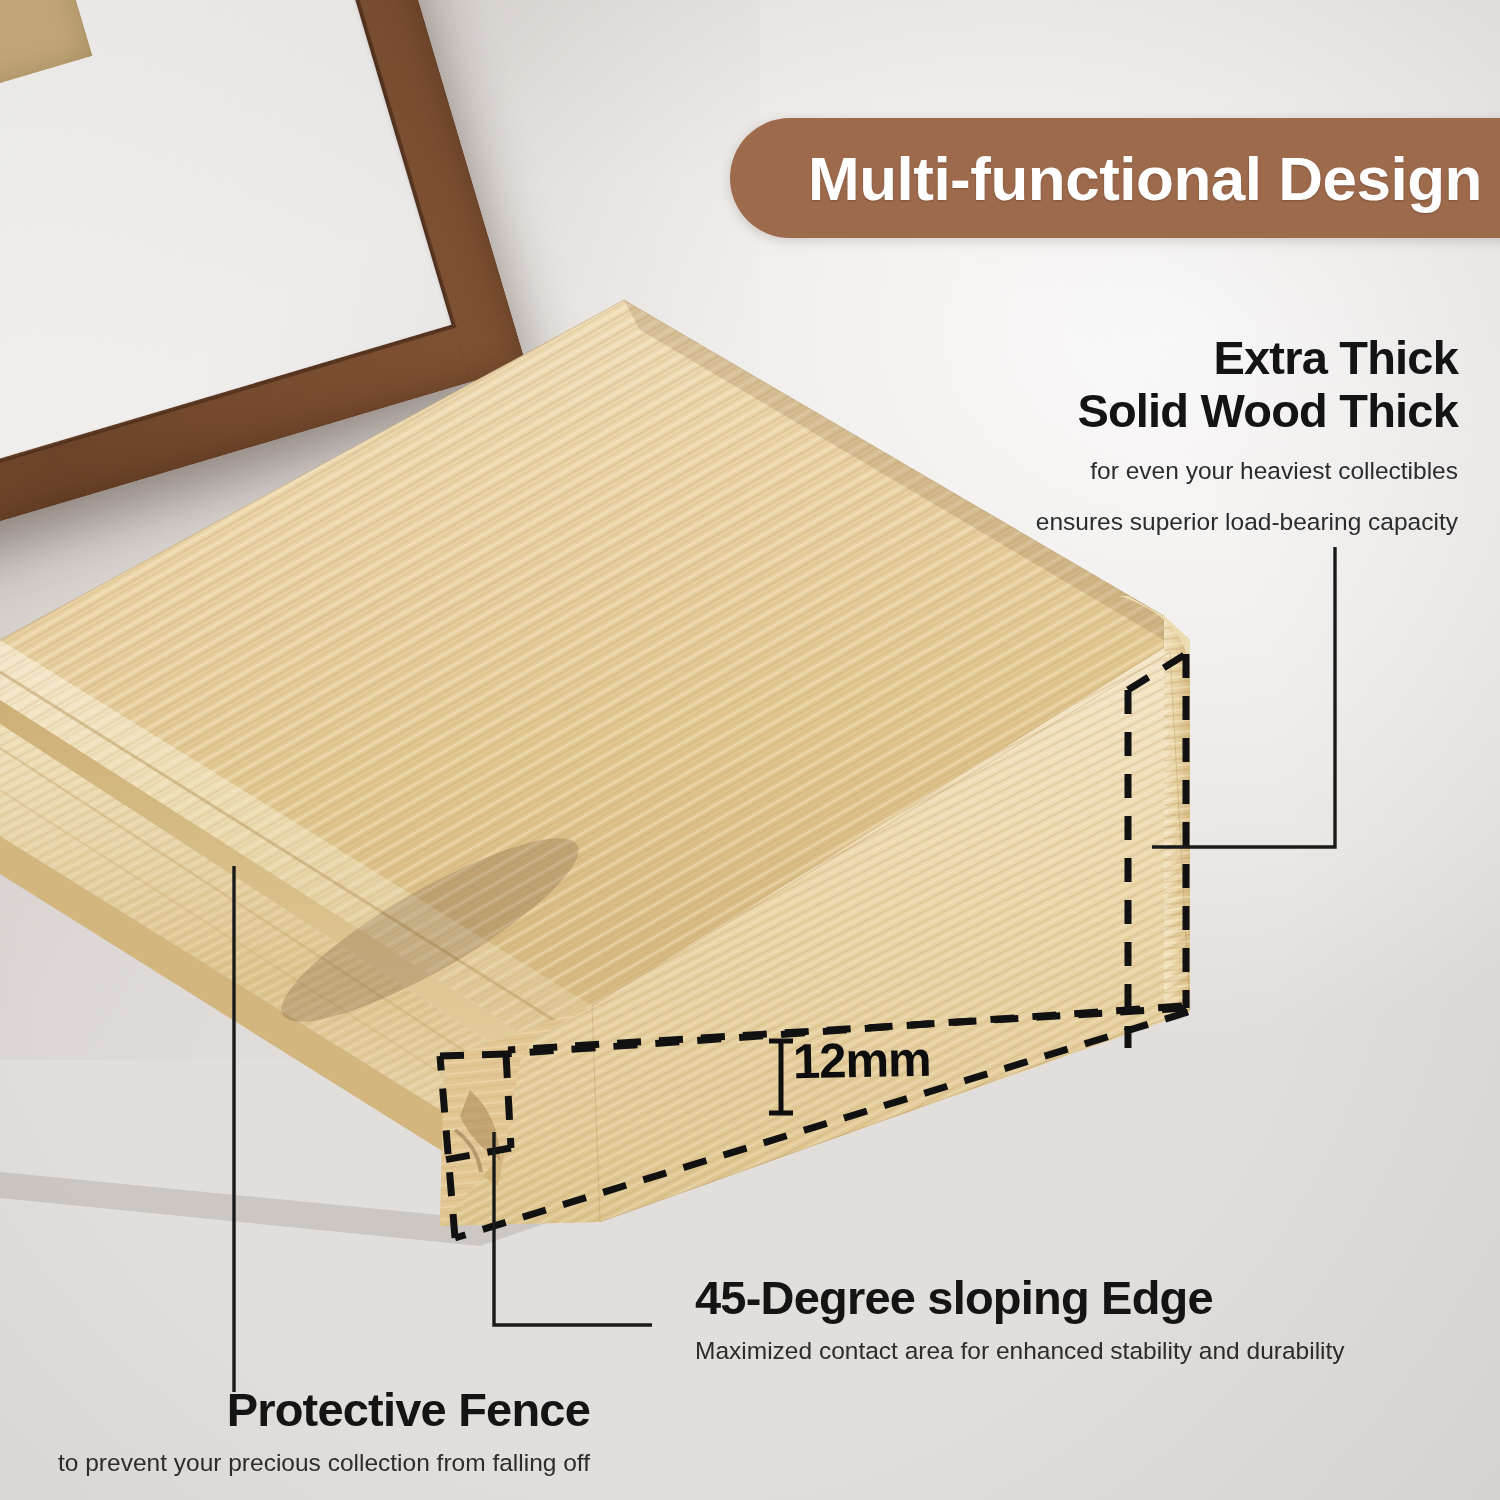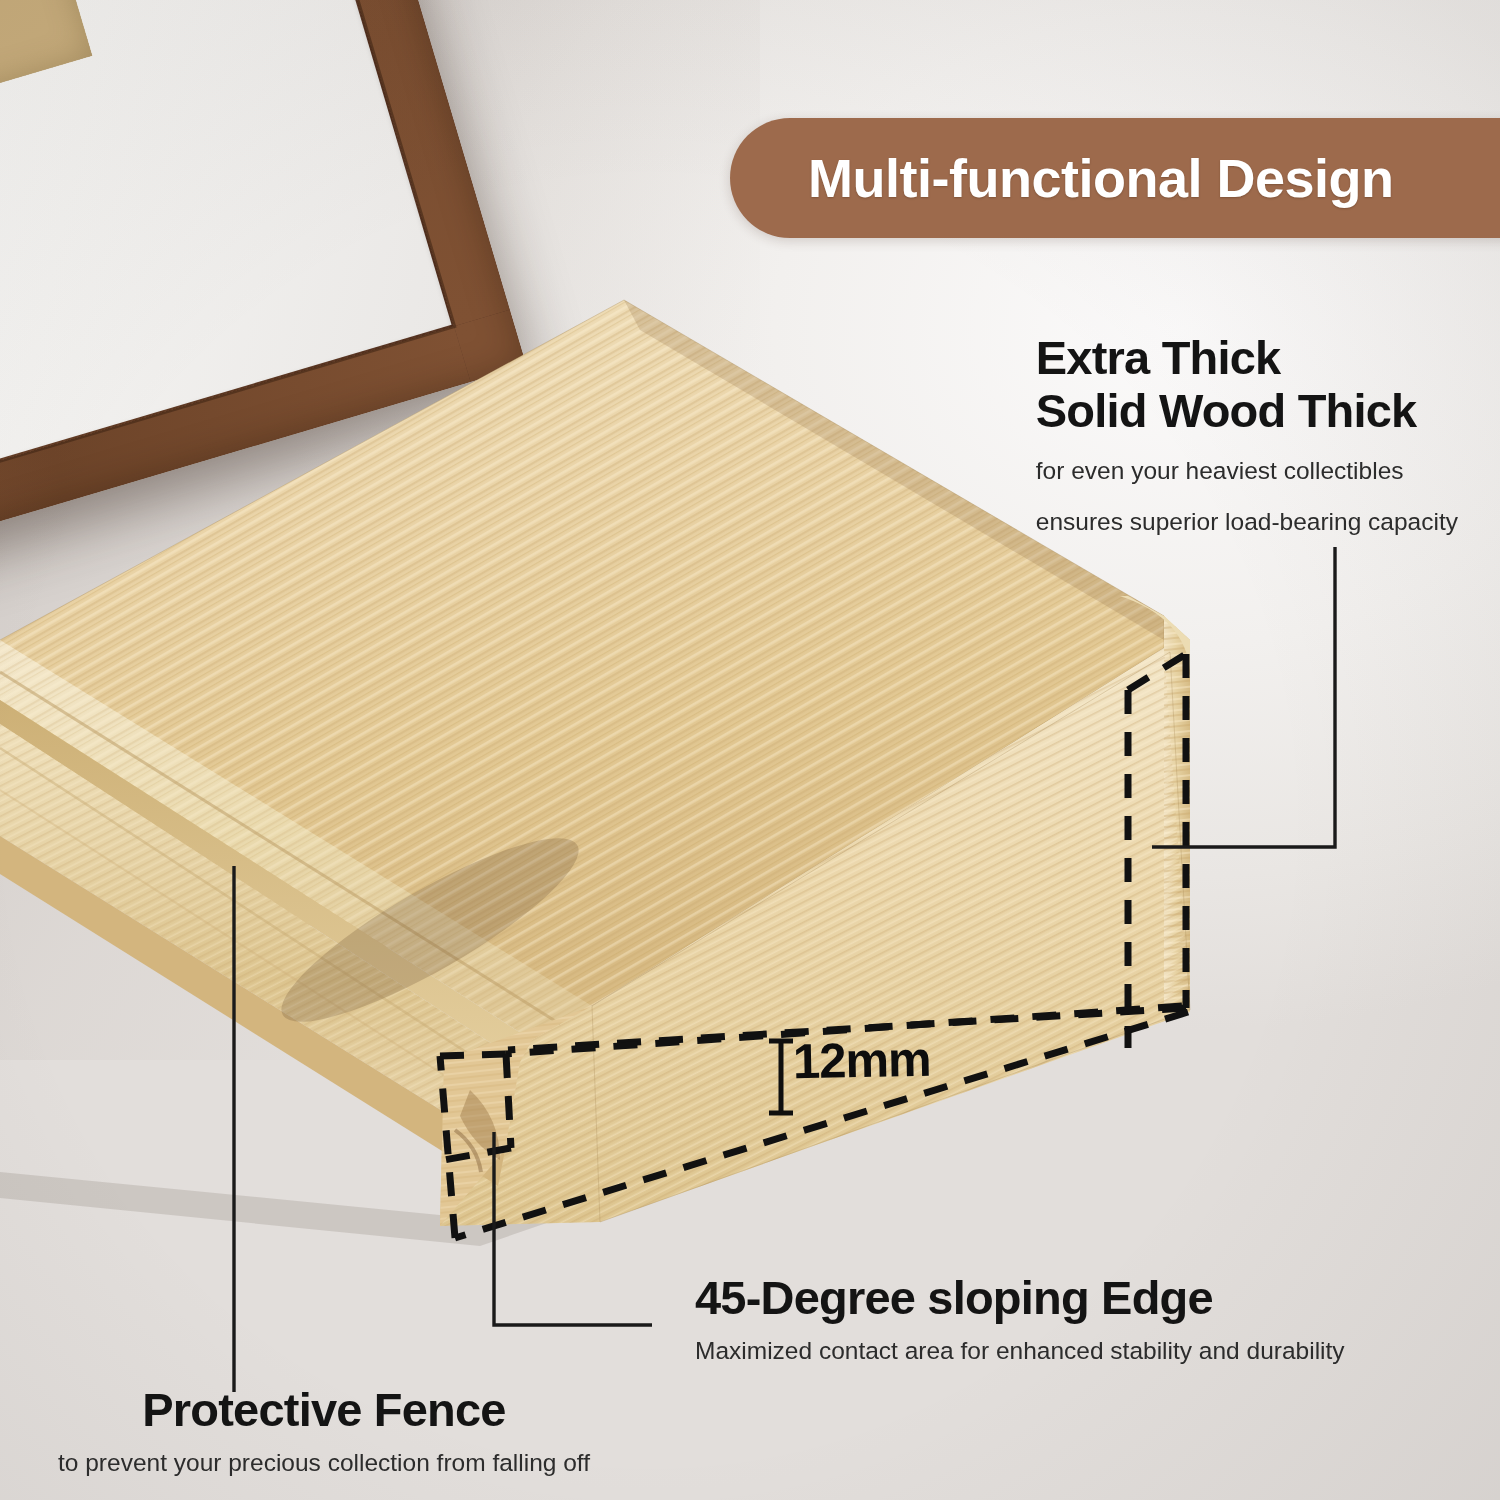--- a/index.html
+++ b/index.html
@@ -85,37 +85,37 @@
   .shelf svg{position:absolute;left:0;top:0;}
 
   
   .banner{
     position:absolute;left:730px;top:118px;width:790px;height:120px;
     background:#9d6a4c;border-radius:60px 0 0 60px;
     display:flex;align-items:center;justify-content:flex-start;
     box-shadow:0 3px 12px rgba(60,35,20,.18);
   }
   .banner-text{
-    color:#ffffff;font-size:54px;font-weight:700;letter-spacing:-.5px;
+    color:#ffffff;font-size:62px;font-weight:700;letter-spacing:-.5px;
     margin-left:78px;white-space:nowrap;
     text-shadow:0 1px 2px rgba(70,40,22,.35);
   }
 
   
   .callout{position:absolute;}
   .c-title{font-size:47px;font-weight:700;color:#141414;line-height:1.12;letter-spacing:-.8px;white-space:nowrap;}
   .c-sub{font-size:24.5px;font-weight:400;color:#2c2c2c;line-height:1.32;white-space:nowrap;}
 
-  #callout-thick{right:42px;top:332px;text-align:left;}
+  #callout-thick{right:42px;top:332px;text-align:right;}
   #callout-thick .c-sub{margin-top:18px;}
 
   #callout-slope{left:662px;top:1272px;text-align:left;margin-left:33px;}
   #callout-slope .c-sub{margin-top:10px;text-align:right;}
 
-  #callout-fence{left:58px;top:1384px;text-align:center;}
+  #callout-fence{left:58px;top:1384px;text-align:right;}
   #callout-fence .c-sub{margin-top:10px;}
 
   
   .dim-label{
     position:absolute;left:793px;top:1032px;
     font-size:49px;font-weight:700;color:#0d0d0d;letter-spacing:-1px;
     transform:rotate(-1deg);
   }
 </style>
 </head>

